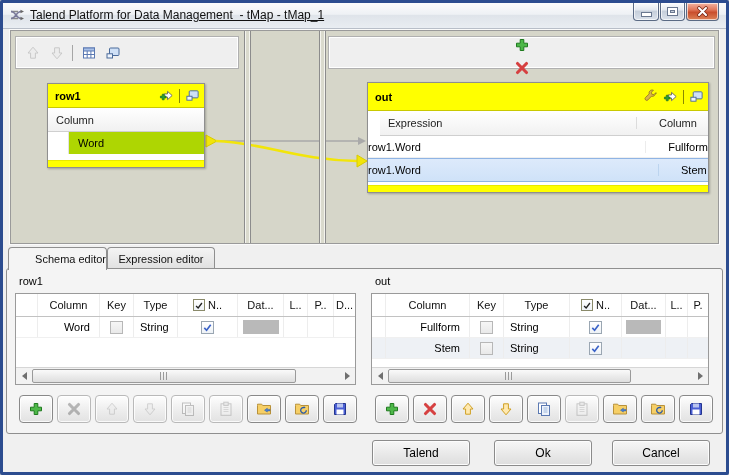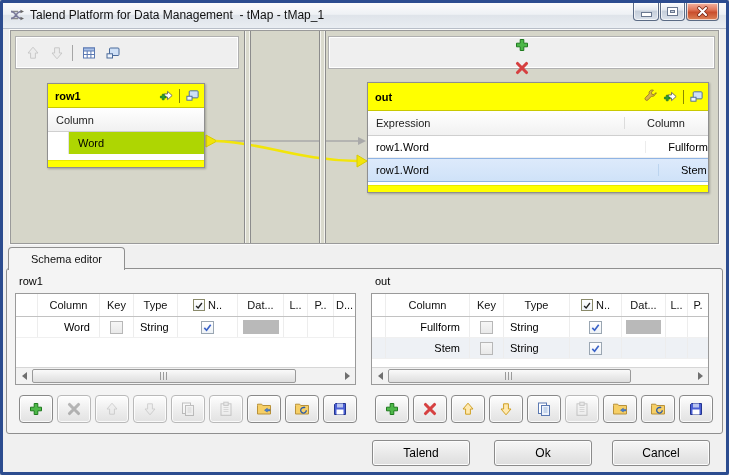--- a/index.html
+++ b/index.html
@@ -2,21 +2,21 @@
 <html><head>
 <meta charset="utf-8">
 <style>
   html,body{margin:0;padding:0;background:#c8c8c8;font-family:"Liberation Sans",sans-serif;}
   .window{position:relative;width:729px;height:475px;box-sizing:border-box;
     border:3px solid #2c4c8f;border-radius:2px;background:#f0f0f0;overflow:hidden;}
   
   .titlebar{position:absolute;left:0;top:0;width:723px;height:25px;
     background:linear-gradient(#fbfbfb,#eef1f5 45%,#dfe4ea 50%,#e9edf2);border-bottom:1px solid #b8bec8;}
   .title-icon{position:absolute;left:6px;top:4px;width:16px;height:16px;}
-  .title-text{position:absolute;left:27px;top:0;height:24px;line-height:24px;font-size:12px;color:#111;white-space:pre;}
+  .title-text{position:absolute;left:27px;top:0;height:24px;line-height:24px;font-size:12px;color:#111;white-space:pre;text-decoration:underline;}
   .winbtn{position:absolute;top:0;height:18px;box-sizing:border-box;border:1px solid #5a6a84;border-top:none;
     border-radius:0 0 4px 4px;background:linear-gradient(#fdfdfd,#e3e8ef 40%,#c6cfdb 50%,#dbe2eb);
     box-shadow:inset 0 0 0 1px rgba(255,255,255,.65);display:flex;align-items:center;justify-content:center;}
   .winbtn.close{background:linear-gradient(#f4b5a2,#e0765a 40%,#c94e2d 55%,#dd8257);}
   .glyph-min{width:9px;height:3px;background:#fff;box-shadow:0 0 0 1px #6a7890;margin-top:6px;}
   .glyph-max{width:9px;height:7px;box-sizing:border-box;border:2px solid #fff;box-shadow:0 0 0 1px #6a7890, inset 0 0 0 1px #6a7890;}
   
   .map-region{position:absolute;left:7px;top:27px;width:709px;height:214px;box-sizing:border-box;
     background:#d6d6c9;border:1px solid #9a9a9a;box-shadow:0 0 0 1px #fafafa;}
   .map-toolbar{position:absolute;top:5px;height:33px;box-sizing:border-box;background:#efefef;
@@ -37,38 +37,38 @@
   .mt-row1{left:36px;top:52px;width:158px;}
   .mt-out{left:356px;top:51px;width:342px;}
   .mt-head{background:#ffff00;display:flex;align-items:center;padding:0 4px 0 7px;border-bottom:1px solid #c9c900;}
   .mt-row1 .mt-head{height:23px;} .mt-out .mt-head{height:27px;}
   .mt-title{font-size:11px;font-weight:bold;color:#000;flex:1;}
   .mt-hicons{display:flex;align-items:center;gap:5px;}
   .mt-hicons svg{width:15px;height:15px;display:block;}
   .mt-hsep{width:1px;height:14px;background:#8a8a00;}
   .mt-cols{display:flex;align-items:center;height:23px;background:linear-gradient(#ffffff,#f1f1f1);
     border-bottom:1px solid #cfcfcf;font-size:11px;color:#222;}
-  .mt-out .mt-cols{height:24px;}
+  .mt-out .mt-cols{height:24px;margin-left:12px;}
   .mt-colcell{padding-left:8px;box-sizing:border-box;}
   .out-c1{width:257px;border-right:1px solid #dcdcdc;} .out-c2{flex:1;padding-left:22px;}
   .word-row{display:flex;height:22px;font-size:11px;align-items:stretch;}
   .word-stub{width:20px;background:#fff;border-right:1px solid #e2e2e2;}
   .word-val{flex:1;background:#aed602;display:flex;align-items:center;padding-left:9px;color:#000;}
   .mt-gap{height:6px;background:#fff;}
   .mt-strip{height:6px;background:#ffff00;border-top:1px solid #e8e800;}
   .out-row{display:flex;height:21px;font-size:11px;align-items:center;background:#fff;border-bottom:1px solid #efefef;}
-  .out-row .c1{width:291px;padding-left:8px;box-sizing:border-box;border-right:1px solid #ececec;}
+  .out-row .c1{width:291px;padding-left:0;box-sizing:border-box;border-right:1px solid #ececec;}
   .out-row .c2{flex:1;padding-left:22px;box-sizing:border-box;}
   .out-row.selected{height:22px;background:linear-gradient(#ddeafb,#cfe2f8);
     border-top:1px solid #8fb4e4;border-bottom:1px solid #8fb4e4;}
   
   .tab{position:absolute;height:22px;box-sizing:border-box;border:1px solid #8f8f8f;border-bottom:none;
     border-radius:4px 4px 0 0;display:flex;align-items:center;justify-content:center;font-size:11px;color:#111;
     background:linear-gradient(#f4f4f4,#e0e0e0);}
-  .tab-schema{left:5px;top:244px;width:117px;background:#f4f4f4;height:23px;z-index:3;}
+  .tab-schema{left:5px;top:244px;width:99px;background:#f4f4f4;height:23px;z-index:3;justify-content:flex-end;}
   .tab-expr{left:104px;top:244px;width:108px;z-index:1;}
   .tab-content{position:absolute;left:3px;top:265px;width:717px;height:166px;box-sizing:border-box;
     border:1px solid #8f8f8f;border-radius:3px;background:#f4f4f4;z-index:2;}
   .sch-label{position:absolute;top:6px;font-size:11px;color:#000;}
   
   .stable{position:absolute;top:24px;box-sizing:border-box;border:1px solid #9a9a9a;background:#fff;}
   .stable-l{left:8px;width:341px;height:92px;--cols:22px 62px 34px 44px 60px 46px 24px 26px 1fr;}
   .stable-r{left:364px;width:338px;height:92px;--cols:14px 84px 34px 66px 52px 44px 22px 1fr;}
   .srow{display:grid;grid-template-columns:var(--cols);height:20px;font-size:11px;align-items:center;border-bottom:1px solid #f0f0f0;}
   .srow.head{height:22px;border-bottom:1px solid #c2c2c2;color:#111;}
@@ -261,20 +261,23 @@
         <span class="c2">Stem</span>
       </div>
       <div class="mt-gap" style="height:3px;"></div>
       <div class="mt-strip"></div>
     </div>
   </div>
 
   <div class="tab tab-schema">
       <span>Schema editor</span>
     </div>
+  <div class="tab tab-expr">
+      <span>Expression editor</span>
+    </div>
 
   <div class="tab-content">
 
     <span class="sch-label" style="left:12px;">row1</span>
 
     <div class="stable stable-l">
       <div class="srow head">
         <span class="sc"></span>
         <span class="sc">Column</span>
         <span class="sc">Key</span>

